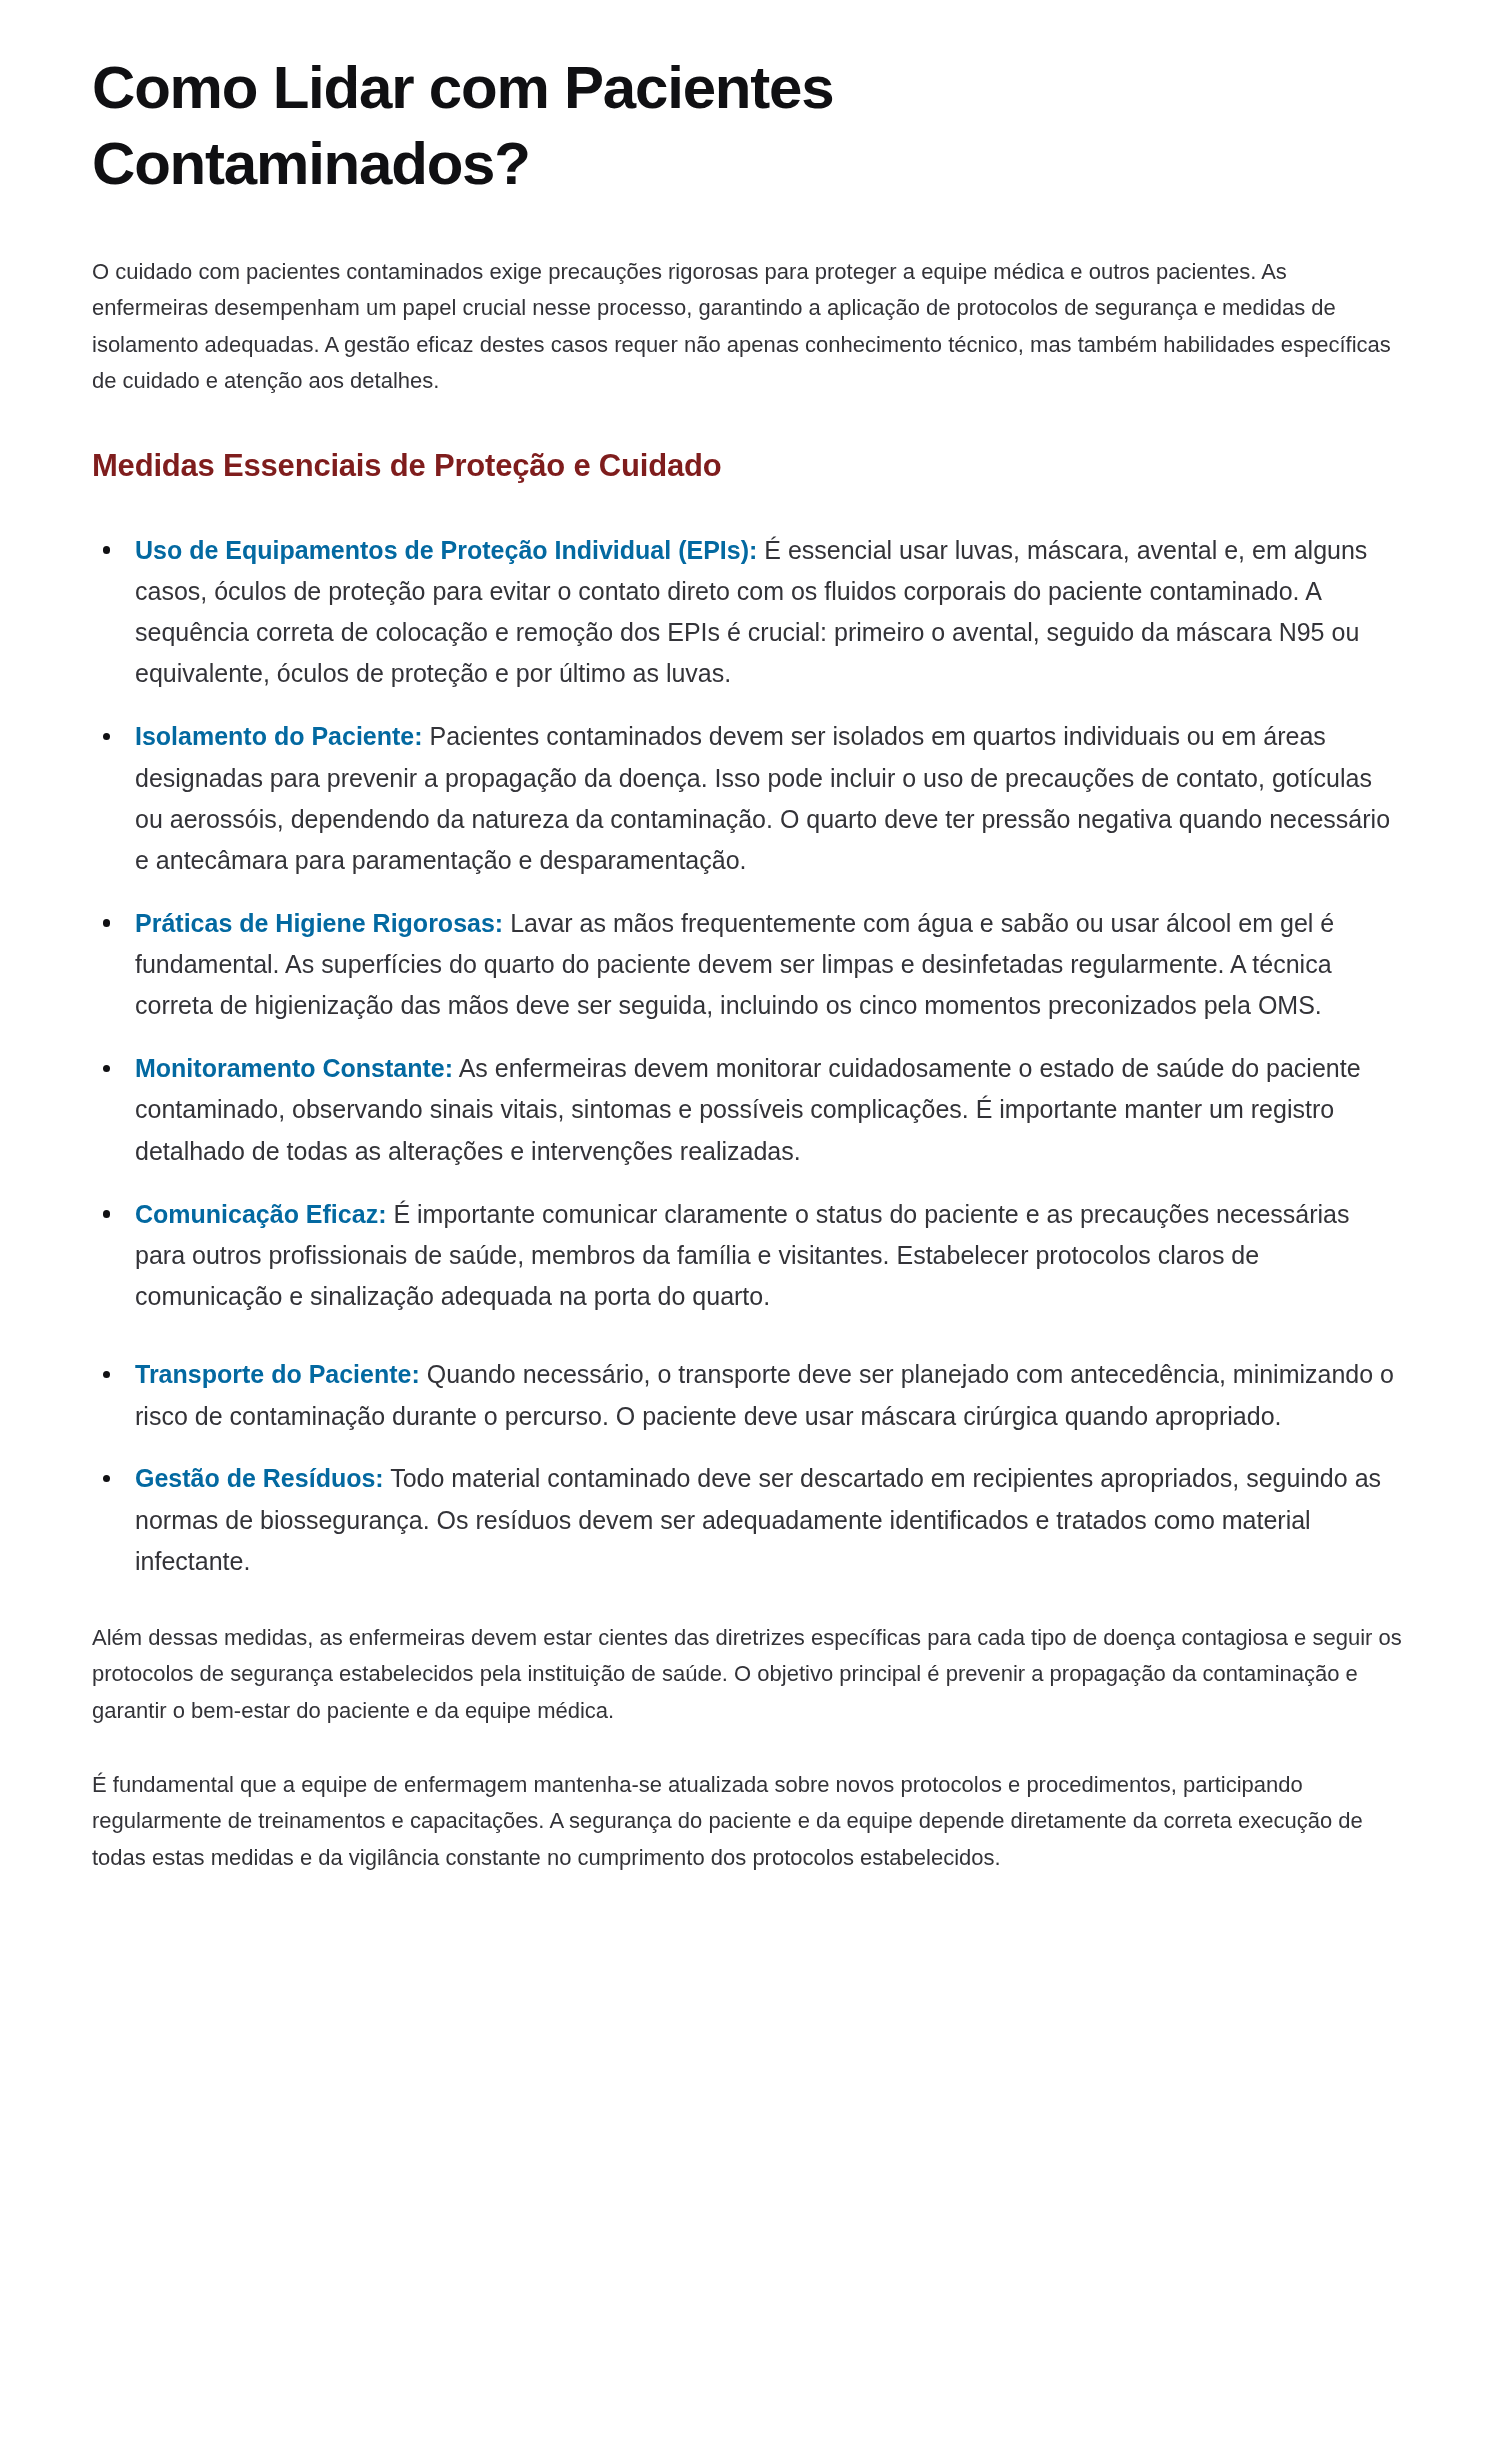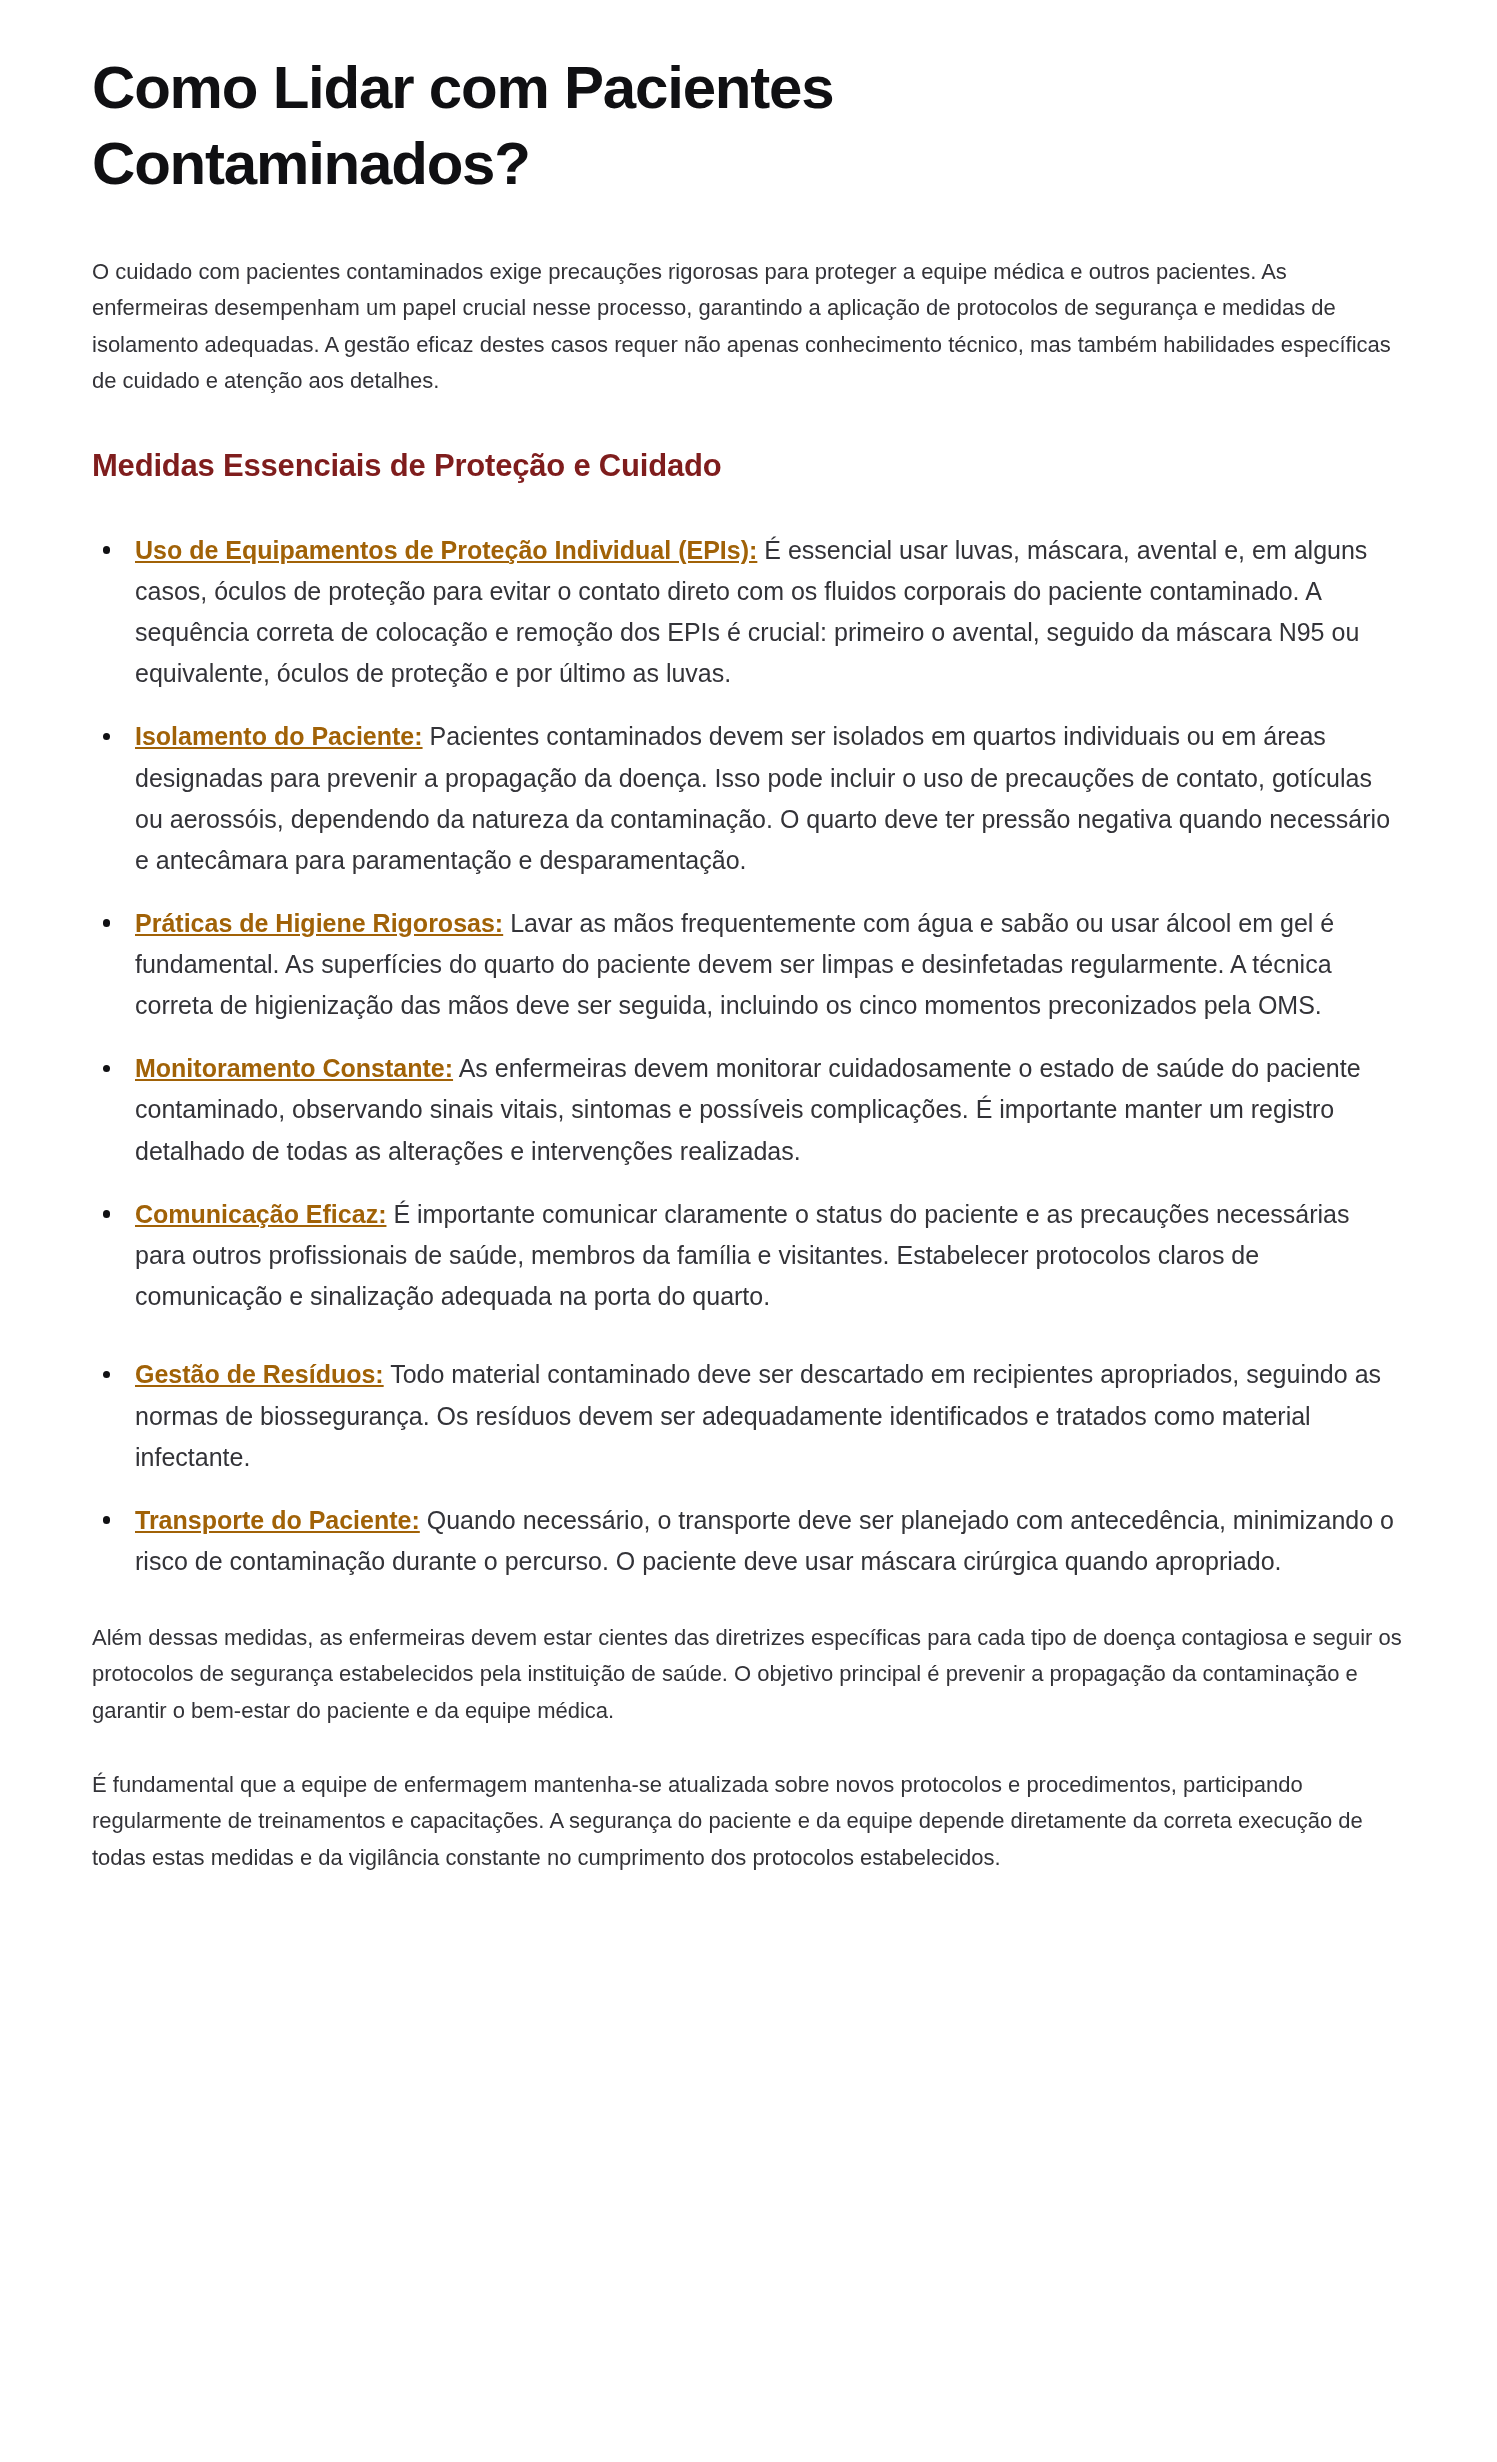--- a/index.html
+++ b/index.html
@@ -54,22 +54,21 @@
     position: absolute;
     left: 10.8px;
     top: 16.6px;
     width: 7.5px;
     height: 7.5px;
     border-radius: 50%;
     background: #101013;
   }
   .item-label {
     font-weight: 700;
-    color: #a16207;
-    text-decoration: underline;
+    color: #0369a1;
   }
   .closing .paragraph { margin-bottom: 38px; }
   .closing { margin-top: 38px; }
   .closing .paragraph:last-child { margin-bottom: 12px; }
 </style>
 </head>
 <body>
 
 <div class="page">
 
@@ -104,27 +103,27 @@
       <span class="bullet"></span>
       <span class="item-label">Comunicação Eficaz:</span>
       <span class="item-text">É importante comunicar claramente o status do paciente e as precauções necessárias para outros profissionais de saúde, membros da família e visitantes. Estabelecer protocolos claros de comunicação e sinalização adequada na porta do quarto.</span>
     </li>
   </ul>
 
 
   <ul class="bullet-list">
     <li class="list-item">
       <span class="bullet"></span>
-      <span class="item-label">Gestão de Resíduos:</span>
-      <span class="item-text">Todo material contaminado deve ser descartado em recipientes apropriados, seguindo as normas de biossegurança. Os resíduos devem ser adequadamente identificados e tratados como material infectante.</span>
+      <span class="item-label">Transporte do Paciente:</span>
+      <span class="item-text">Quando necessário, o transporte deve ser planejado com antecedência, minimizando o risco de contaminação durante o percurso. O paciente deve usar máscara cirúrgica quando apropriado.</span>
     </li>
     <li class="list-item">
       <span class="bullet"></span>
-      <span class="item-label">Transporte do Paciente:</span>
-      <span class="item-text">Quando necessário, o transporte deve ser planejado com antecedência, minimizando o risco de contaminação durante o percurso. O paciente deve usar máscara cirúrgica quando apropriado.</span>
+      <span class="item-label">Gestão de Resíduos:</span>
+      <span class="item-text">Todo material contaminado deve ser descartado em recipientes apropriados, seguindo as normas de biossegurança. Os resíduos devem ser adequadamente identificados e tratados como material infectante.</span>
     </li>
   </ul>
 
   <div class="closing">
     <p class="paragraph">Além dessas medidas, as enfermeiras devem estar cientes das diretrizes específicas para cada tipo de doença contagiosa e seguir os protocolos de segurança estabelecidos pela instituição de saúde. O objetivo principal é prevenir a propagação da contaminação e garantir o bem-estar do paciente e da equipe médica.</p>
     <p class="paragraph">É fundamental que a equipe de enfermagem mantenha-se atualizada sobre novos protocolos e procedimentos, participando regularmente de treinamentos e capacitações. A segurança do paciente e da equipe depende diretamente da correta execução de todas estas medidas e da vigilância constante no cumprimento dos protocolos estabelecidos.</p>
   </div>
 
 </div>
 

